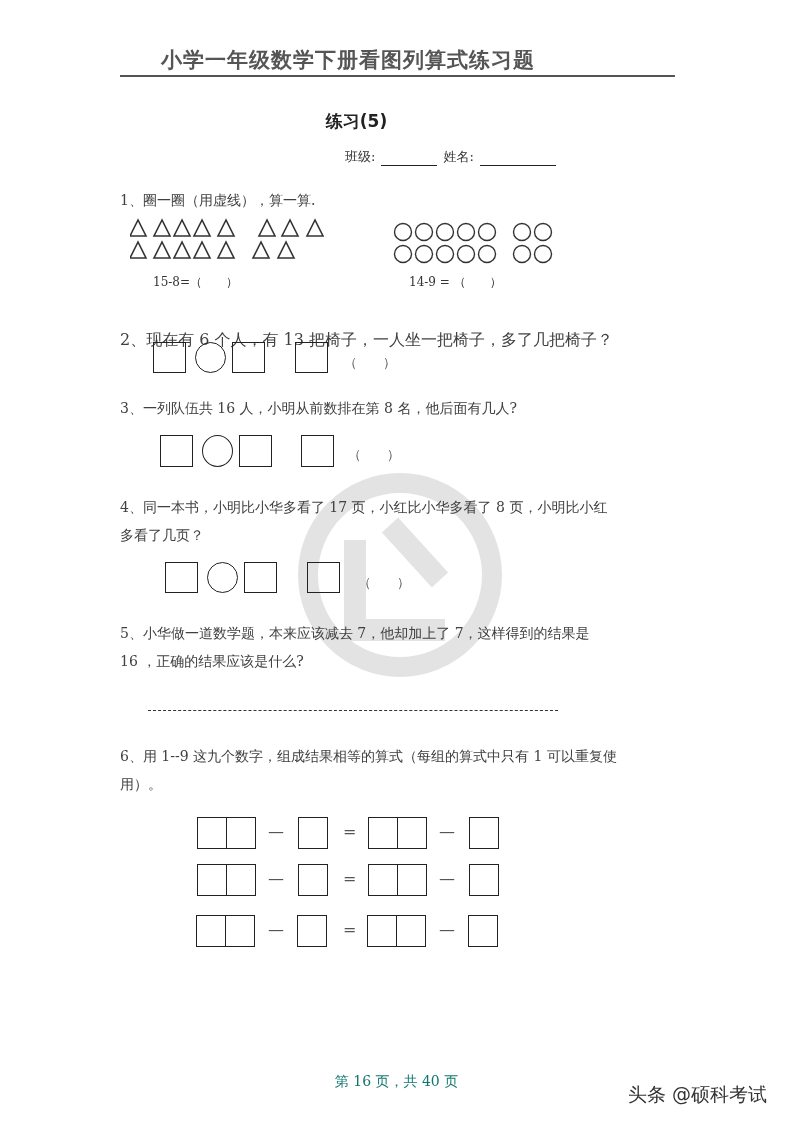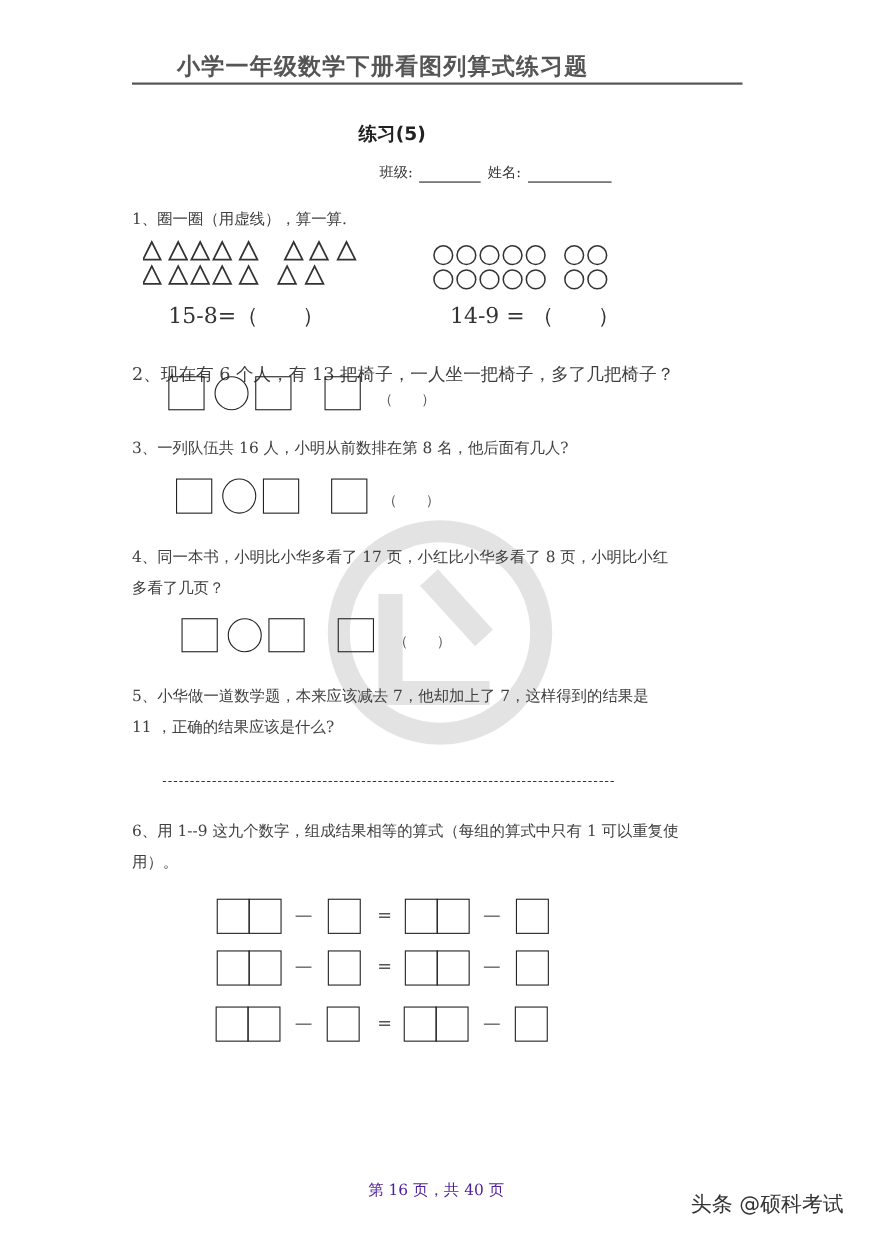--- a/index.html
+++ b/index.html
@@ -20,24 +20,24 @@
     font-family: "DejaVu Sans", "Liberation Sans", sans-serif;
     font-size: 17px; font-weight: bold; color: #222;
   }
   .student-info { left: 345px; top: 148px; font-size: 13px; color: #333; display: flex; align-items: flex-end; }
   .blank { display: inline-block; border-bottom: 1px solid #222; height: 14px; margin: 0 6px; }
   .q { left: 120px; font-size: 14px; color: #404040; line-height: 28px; width: 570px; }
   .q.big { font-size: 16px; margin-top: 16px; }
   .box { position: absolute; border: 1.5px solid #222; box-sizing: border-box; background: transparent; }
   .round { position: absolute; border: 1.5px solid #222; border-radius: 50%; box-sizing: border-box; }
   .paren { position: absolute; font-size: 13px; color: #555; }
-  .expr { position: absolute; font-size: 20px; color: #333; }
+  .expr { position: absolute; font-size: 12px; color: #333; }
   .dashline { left: 148px; top: 710px; width: 410px; height: 0; border-top: 1.5px dashed #333; }
   .op { position: absolute; font-size: 16px; color: #555; font-family: "DejaVu Sans", "Liberation Sans", sans-serif; }
-  .footer { left: 0; width: 793px; top: 1073px; text-align: center; font-size: 14px; color: #4c1d95; }
+  .footer { left: 0; width: 793px; top: 1073px; text-align: center; font-size: 14px; color: #0f766e; }
   .credit { left: 628px; top: 1082px; font-family: "DejaVu Sans", "Liberation Sans", sans-serif; font-size: 19px; color: #333; }
   .watermark { left: 295px; top: 470px; width: 210px; height: 210px; opacity: 0.16; }
 </style>
 </head>
 <body>
 
 <div class="abs title">小学一年级数学下册看图列算式练习题</div>
 <div class="abs title-rule"></div>
 <div class="abs subtitle">练习(5)</div>
 <div class="abs student-info">
@@ -115,21 +115,21 @@
 
 <div class="abs q" style="top:493px">4、同一本书，小明比小华多看了 17 页，小红比小华多看了 8 页，小明比小红</div>
 <div class="abs q" style="top:521px">多看了几页？</div>
 <div class="box" style="left:165px;top:562px;width:33px;height:31px"></div>
 <div class="round" style="left:207px;top:562px;width:31px;height:31px"></div>
 <div class="box" style="left:244px;top:562px;width:33px;height:31px"></div>
 <div class="box" style="left:307px;top:562px;width:33px;height:31px"></div>
 <div class="paren" style="left:358px;top:574px">（　　）</div>
 
 <div class="abs q" style="top:619px">5、小华做一道数学题，本来应该减去 7，他却加上了 7，这样得到的结果是</div>
-<div class="abs q" style="top:647px">11 ，正确的结果应该是什么?</div>
+<div class="abs q" style="top:647px">16 ，正确的结果应该是什么?</div>
 <div class="abs dashline"></div>
 
 <div class="abs q" style="top:742px">6、用 1--9 这九个数字，组成结果相等的算式（每组的算式中只有 1 可以重复使</div>
 <div class="abs q" style="top:770px">用）。</div>
 
 <div>
   <div class="box" style="left:197px;top:817px;width:30px;height:32px"></div>
   <div class="box" style="left:226px;top:817px;width:30px;height:32px"></div>
   <div class="op" style="left:268px;top:822px">—</div>
   <div class="box" style="left:298px;top:817px;width:30px;height:32px"></div>

